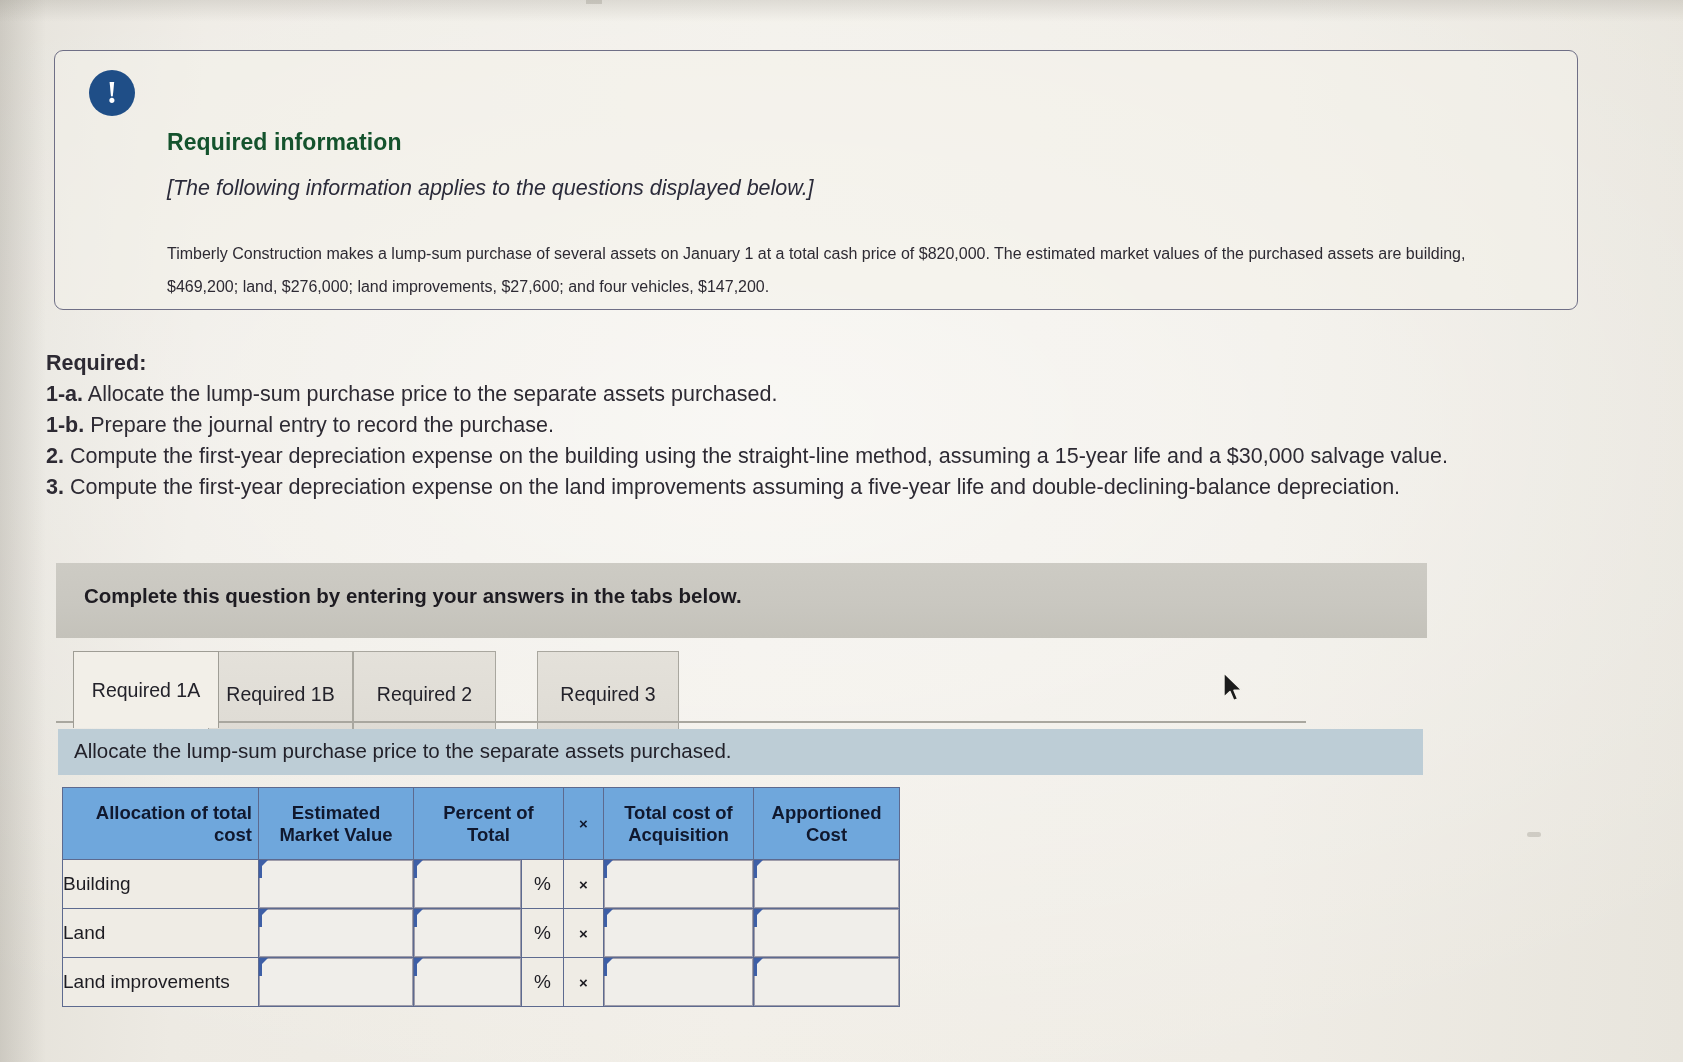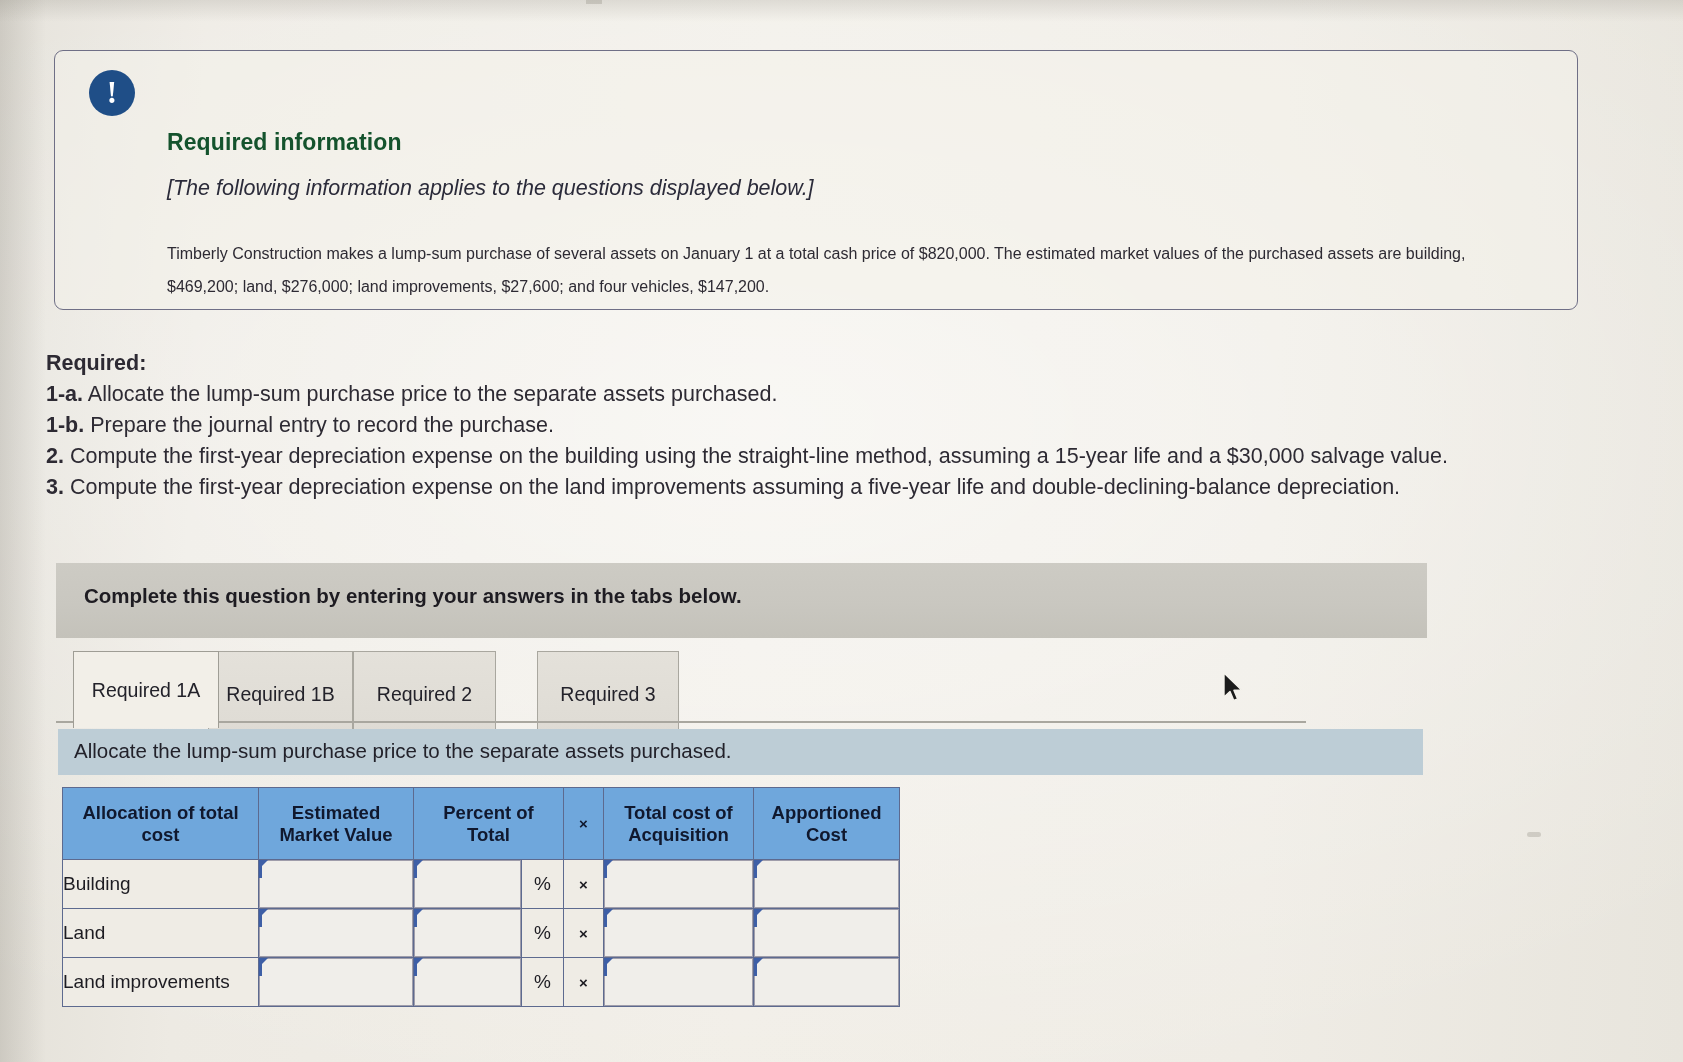--- a/index.html
+++ b/index.html
@@ -337,21 +337,21 @@
   </div>
   <div class="tabs-underline"></div>
 
   <div class="instruction-bar">
     <div class="instruction-text">Allocate the lump-sum purchase price to the separate assets purchased.</div>
   </div>
 
   <table class="alloc-table">
     <thead>
       <tr>
-        <th class="row-label-head" style="width:196px;">
+        <th class="row-label-head" style="width:196px;text-align:right;">
           <span>Allocation of total</span><br>
           <span>cost</span>
         </th>
         <th class="w-emv">
           <span>Estimated</span><br>
           <span>Market Value</span>
         </th>
         <th class="w-pot" colspan="2">
           <span>Percent of Total</span>
         </th>

